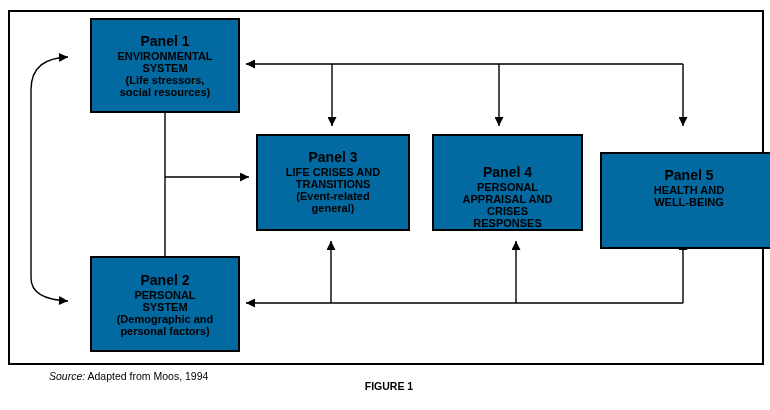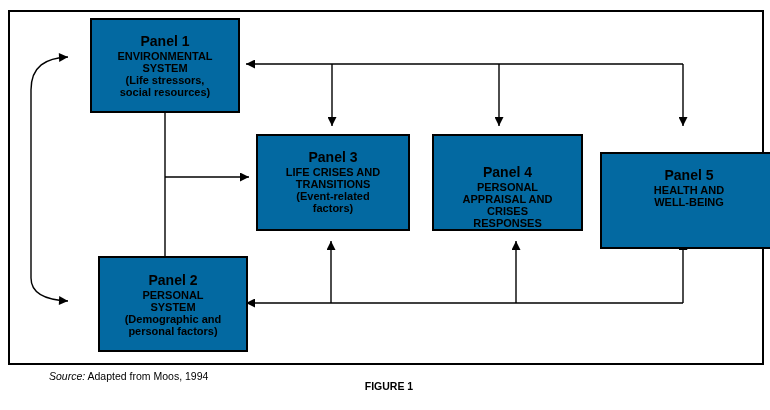--- a/index.html
+++ b/index.html
@@ -16,21 +16,21 @@
   .panel{
     position:absolute;border:2px solid #000;box-sizing:border-box;
     background:#0369a1;display:flex;flex-direction:column;align-items:center;
     text-align:center;z-index:2;
   }
   .panel-center{justify-content:center;}
   .panel-top{justify-content:flex-start;padding-top:13px;}
   .panel-title{font-size:14px;font-weight:bold;line-height:17px;white-space:nowrap;}
   .panel-line{font-size:11px;font-weight:bold;line-height:12px;white-space:nowrap;}
   #p1{left:90px;top:18px;width:150px;height:95px;}
-  #p2{left:90px;top:256px;width:150px;height:96px;margin-left:8px;}
+  #p2{left:90px;top:256px;width:150px;height:96px;}
   #p3{left:256px;top:134px;width:154px;height:97px;}
   #p4{left:432px;top:134px;width:151px;height:97px;justify-content:flex-end;}
   #p5{left:600px;top:152px;width:178px;height:97px;}
   svg.arrows{position:absolute;left:0;top:0;z-index:1;pointer-events:none;}
   .source-line{
     position:absolute;left:10px;top:370px;font-size:10.5px;line-height:12px;margin-left:39px;
   }
   .source-line .src{font-style:italic;}
   .caption{
     position:absolute;left:4px;top:381px;width:770px;text-align:center;
@@ -80,21 +80,21 @@
   <div class="panel-line">SYSTEM</div>
   <div class="panel-line">(Demographic and</div>
   <div class="panel-line">personal factors)</div>
 </div>
 
 <div class="panel panel-top" id="p3">
   <div class="panel-title">Panel 3</div>
   <div class="panel-line">LIFE CRISES AND</div>
   <div class="panel-line">TRANSITIONS</div>
   <div class="panel-line">(Event-related</div>
-  <div class="panel-line">factors)</div>
+  <div class="panel-line">general)</div>
 </div>
 
 <div class="panel panel-top" id="p4">
   <div class="panel-title">Panel 4</div>
   <div class="panel-line">PERSONAL</div>
   <div class="panel-line">APPRAISAL AND</div>
   <div class="panel-line">CRISES</div>
   <div class="panel-line">RESPONSES</div>
 </div>
 

